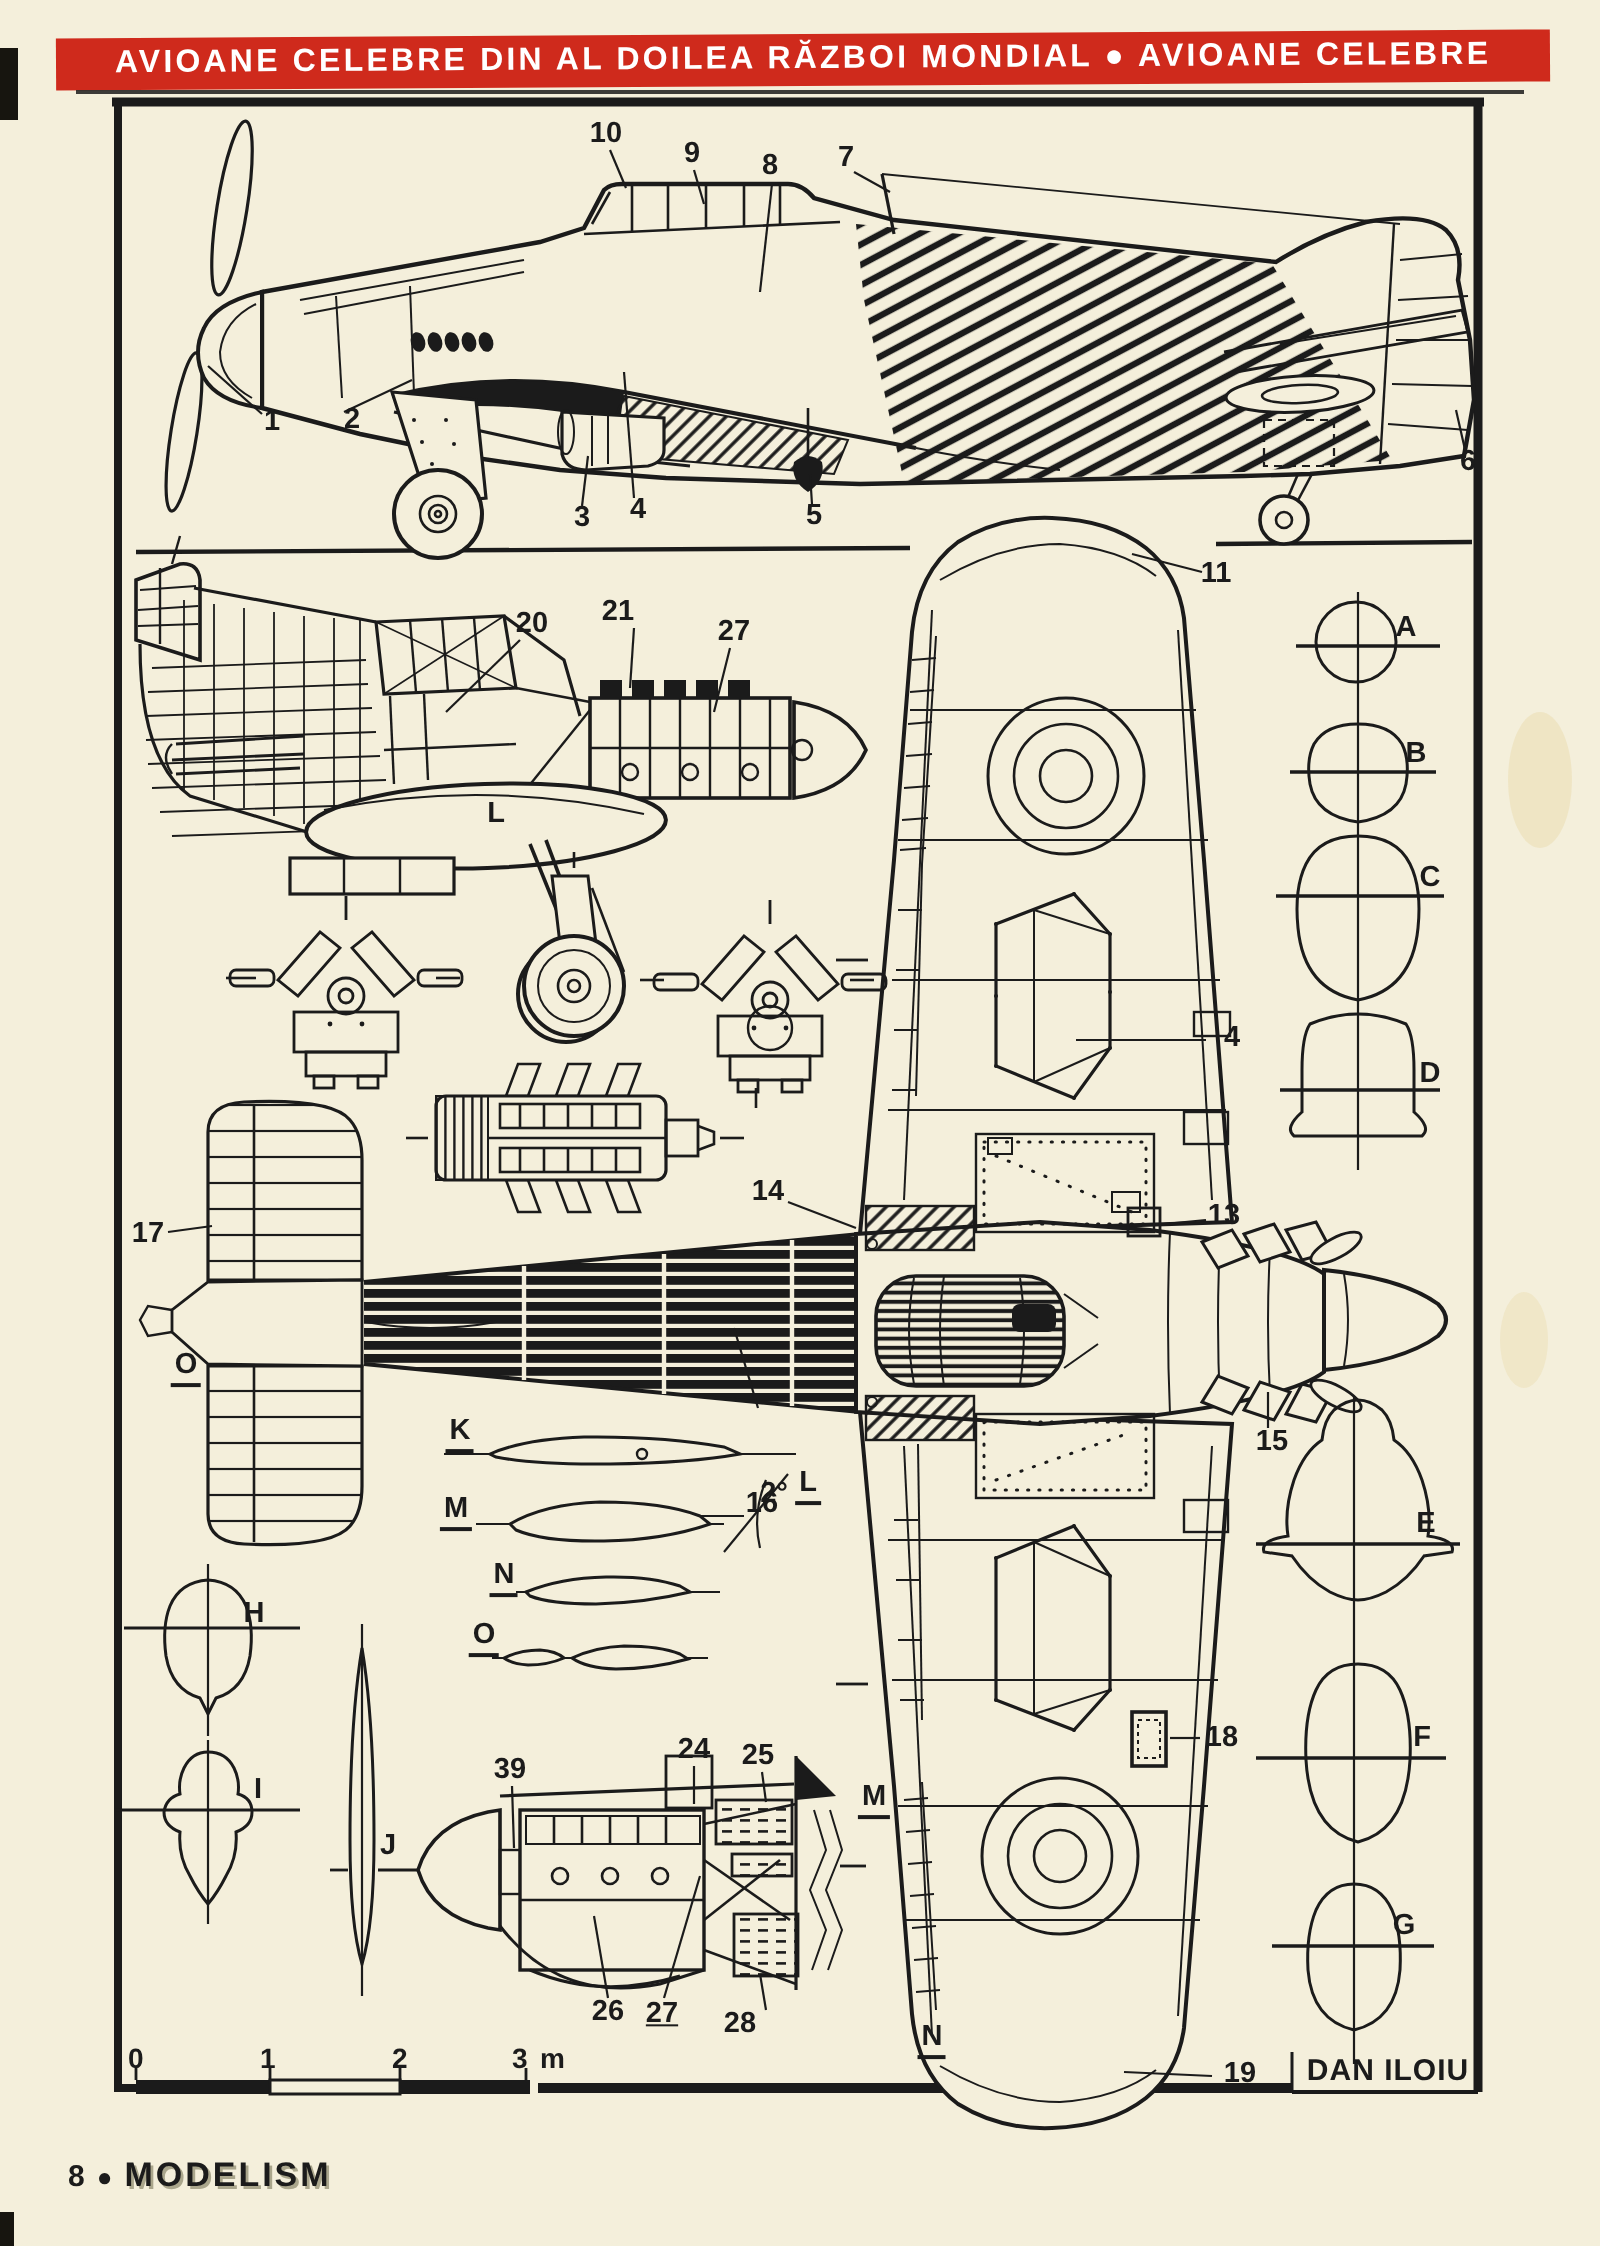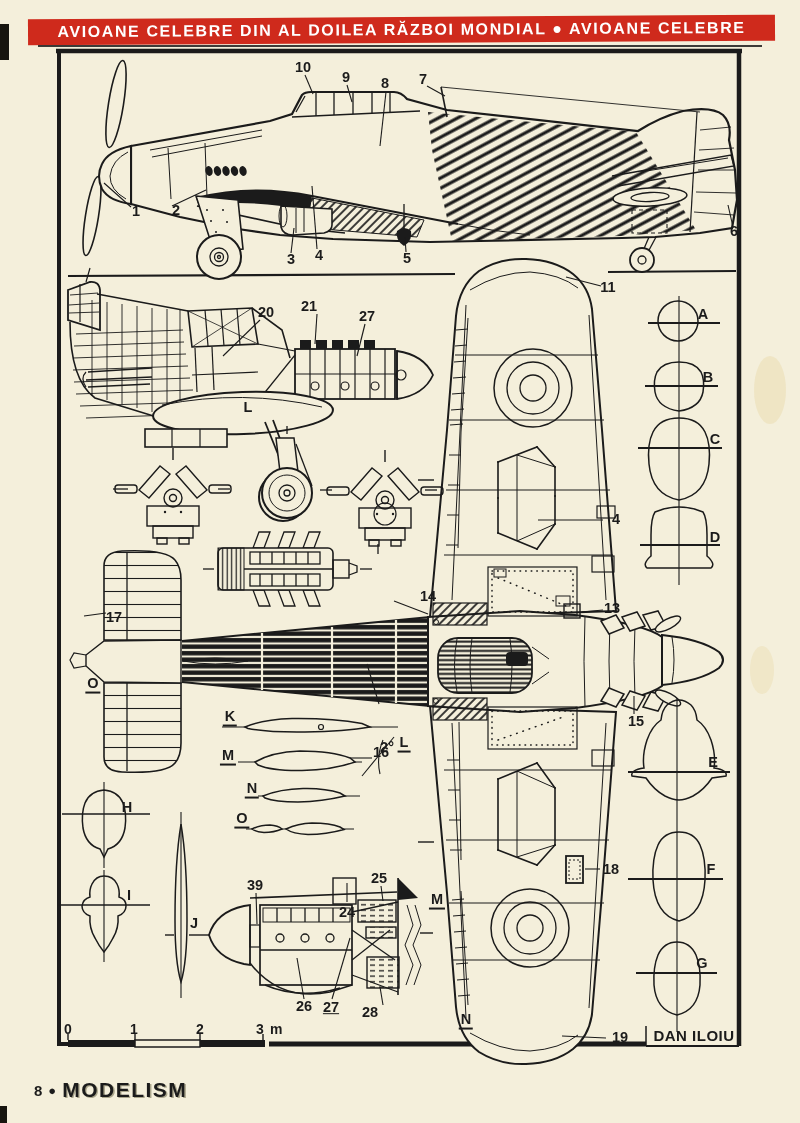--- a/index.html
+++ b/index.html
@@ -12,21 +12,21 @@
   #art{position:absolute;left:0;top:0;}
   #callout-layer span.callout{position:absolute;transform:translate(-50%,-54%);font-weight:bold;
         font-size:14.5px;line-height:1;white-space:nowrap;}
   #callout-layer span.callout.u{border-bottom:2.2px solid #1b1b1b;padding:0 2px 1px 2px;}
   .scale-labels .sl{position:absolute;top:1021px;font-weight:bold;font-size:14px;}
   .author{position:absolute;left:650px;top:1027px;width:88px;text-align:center;
           font-weight:bold;font-size:15px;letter-spacing:.5px;}
   .footer{position:absolute;left:34px;top:1078px;display:flex;align-items:center;gap:6px;}
   .footer .pn{font-size:15px;font-weight:bold;}
   .footer .dot{font-size:13px;}
-  .footer .brand{font-size:21px;font-weight:bold;letter-spacing:1.5px;
+  .footer .brand{font-size:17px;font-weight:bold;letter-spacing:1.5px;
           text-shadow:1.4px 1.4px 0 rgba(110,105,75,.55);}
   .artifact{position:absolute;background:#17150f;}
 </style>
 </head>
 <body>
 
 <div class="page">
 
   <div class="artifact" style="left:0;top:24px;width:9px;height:36px;"></div>
   <div class="artifact" style="left:0;top:1106px;width:7px;height:17px;"></div>
@@ -566,31 +566,31 @@
       <span class="callout" style="left: 319px; top: 256px;">4</span>
       <span class="callout" style="left: 407px; top: 259px;">5</span>
       <span class="callout" style="left: 734px; top: 232px;">6</span>
       <span class="callout" style="left: 423px; top: 80px;">7</span>
       <span class="callout" style="left: 385px; top: 84px;">8</span>
       <span class="callout" style="left: 346px; top: 78px;">9</span>
       <span class="callout" style="left: 303px; top: 68px;">10</span>
       <span class="callout" style="left: 608px; top: 288px;">11</span>
       <span class="callout" style="left: 616px; top: 520px;">4</span>
       <span class="callout" style="left: 612px; top: 609px;">13</span>
-      <span class="callout" style="left: 384px; top: 597px; margin-left: 44px;">14</span>
+      <span class="callout" style="left: 384px; top: 597px;">14</span>
       <span class="callout" style="left: 636px; top: 722px;">15</span>
       <span class="callout" style="left: 381px; top: 712px; margin-top: 41px;">16</span>
-      <span class="callout" style="left: 74px; top: 618px; margin-left: 40px;">17</span>
+      <span class="callout" style="left: 74px; top: 618px;">17</span>
       <span class="callout" style="left: 611px; top: 870px;">18</span>
       <span class="callout" style="left: 620px; top: 1038px;">19</span>
       <span class="callout" style="left: 266px; top: 313px;">20</span>
       <span class="callout" style="left: 309px; top: 307px;">21</span>
       <span class="callout" style="left: 367px; top: 317px;">27</span>
       <span class="callout" style="left: 255px; top: 886px;">39</span>
-      <span class="callout" style="left: 347px; top: 913px;">24</span>
+      <span class="callout" style="left: 347px; top: 876px;">24</span>
       <span class="callout" style="left: 379px; top: 879px;">25</span>
       <span class="callout" style="left: 304px; top: 1007px;">26</span>
       <span class="callout" style="left: 331px; top: 1008px; text-decoration: underline;">27</span>
       <span class="callout" style="left: 370px; top: 1013px;">28</span>
       <span class="callout" style="left: 703px; top: 315px;">A</span>
       <span class="callout" style="left: 708px; top: 378px;">B</span>
       <span class="callout" style="left: 715px; top: 440px;">C</span>
       <span class="callout" style="left: 715px; top: 538px;">D</span>
       <span class="callout" style="left: 713px; top: 763px;">E</span>
       <span class="callout" style="left: 711px; top: 870px;">F</span>

